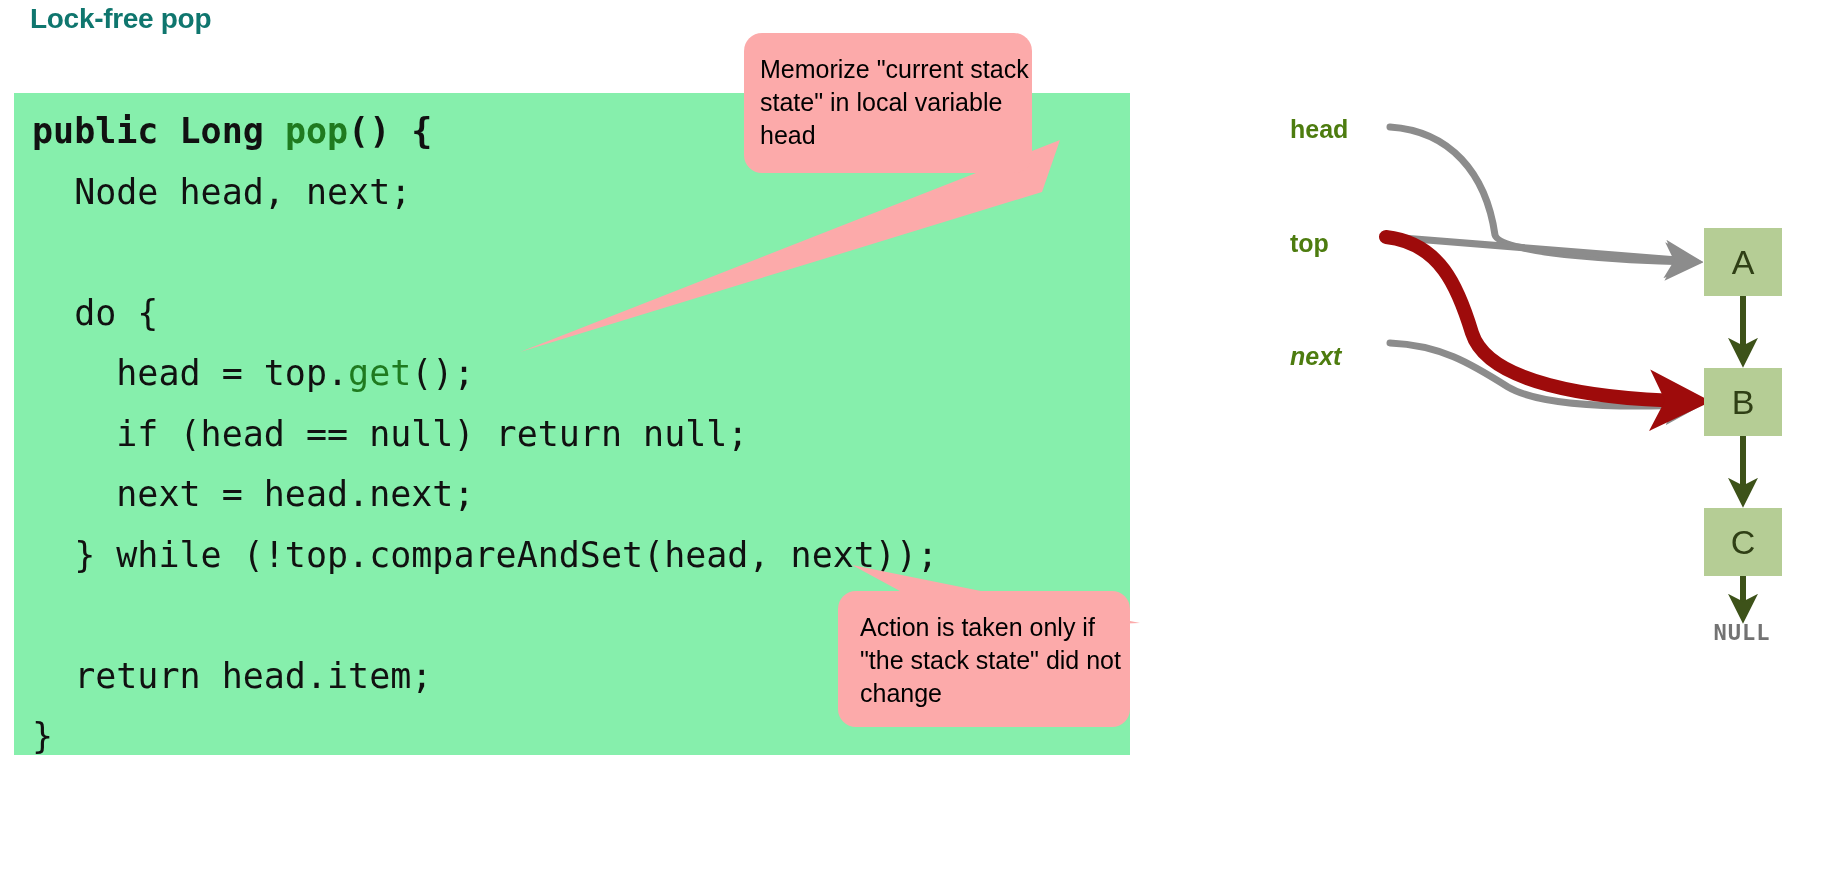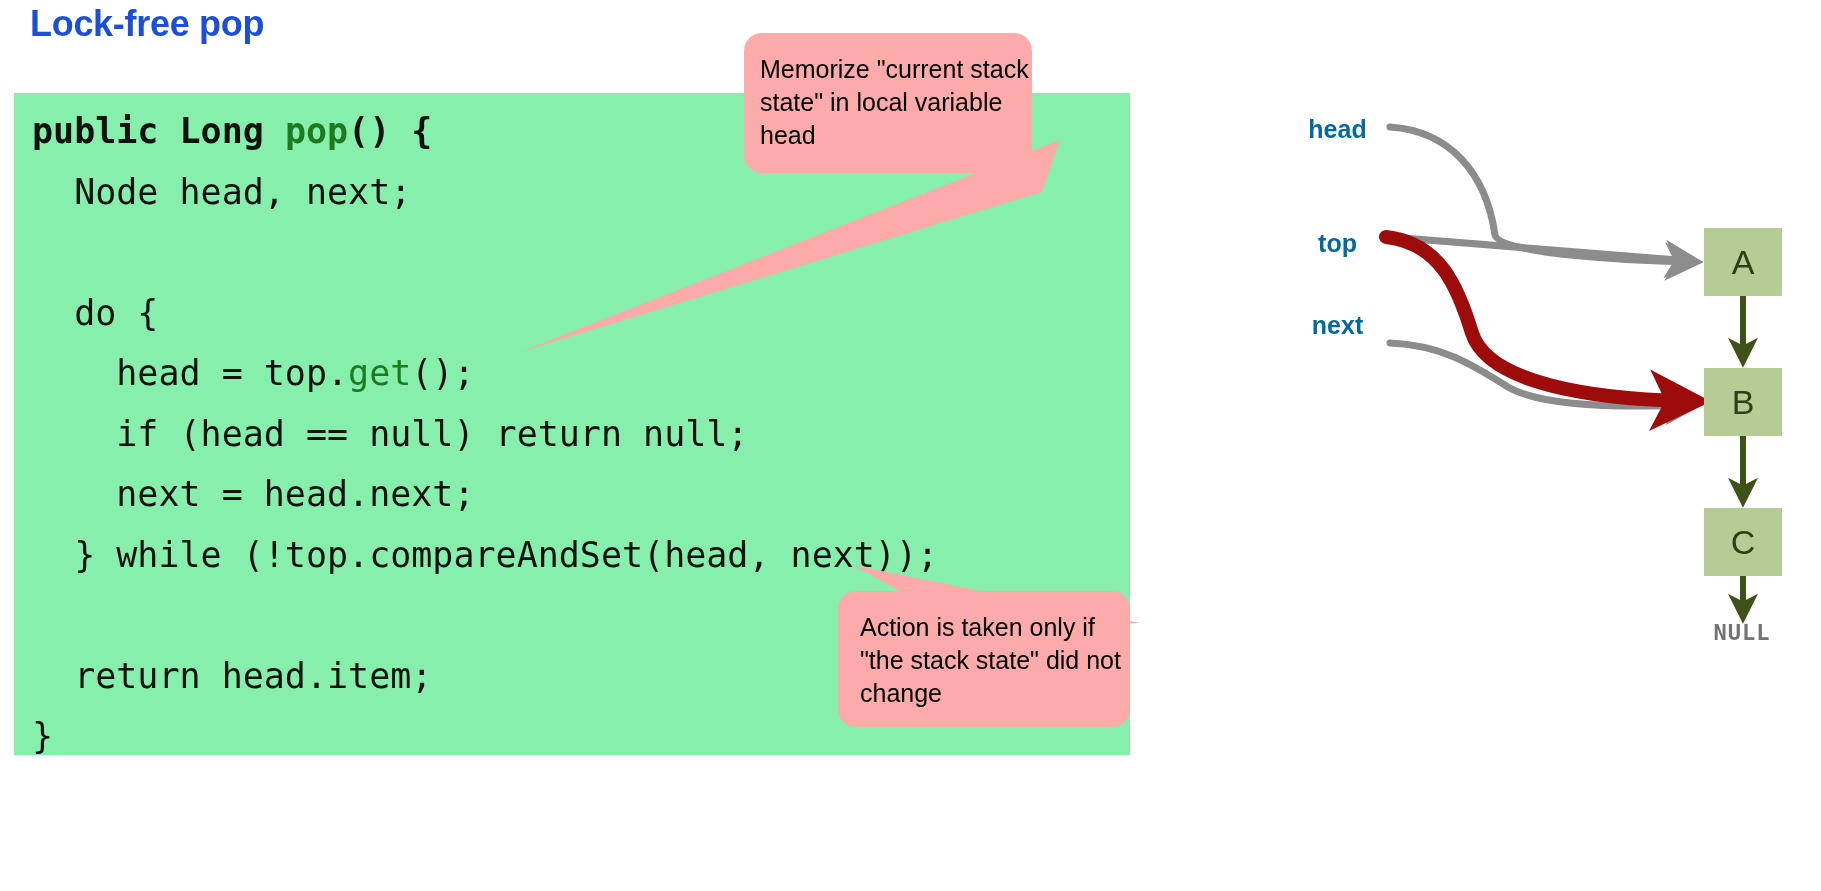--- a/index.html
+++ b/index.html
@@ -13,23 +13,23 @@
     position: relative;
     overflow: hidden;
     font-family: "Liberation Sans", sans-serif;
   }
 
   
   #slide-title {
     position: absolute;
     left: 30px;
     top: 3px;
-    font-size: 36px;
+    font-size: 28px;
     font-weight: bold;
-    color: #1d4ed8;
+    color: #0f766e;
     letter-spacing: -0.3px;
     font-family: "Liberation Sans", sans-serif;
     white-space: nowrap;
   }
 
   
   #code-panel {
     position: absolute;
     left: 14px;
     top: 93px;
@@ -120,26 +120,26 @@
     font-size: 22px;
     font-weight: bold;
     color: #737373;
     letter-spacing: 1px;
   }
   .ptr-label {
     position: absolute;
     font-family: "Liberation Sans", sans-serif;
     font-size: 25px;
     font-weight: bold;
-    color: #0369a1;
-    text-align: center;
+    color: #4d7c0f;
+    text-align: left;
   }
   #label-head { left: 0px;  top: 20px;  width: 95px; }
   #label-top  { left: 0px;  top: 134px; width: 95px; }
-  #label-next { left: 0px;  top: 216px; width: 95px; }
+  #label-next { left: 0px;  top: 247px; width: 95px; font-style: italic; }
 </style>
 </head>
 <body>
 
 <div id="slide-title">Lock-free pop</div>
 
 <div id="code-panel">
   <div id="code-block"><span class="kw-bold">public Long </span><span class="mth">pop</span><span class="kw-bold">() {</span>
 <span>  Node head, next;</span>
 <span></span>

